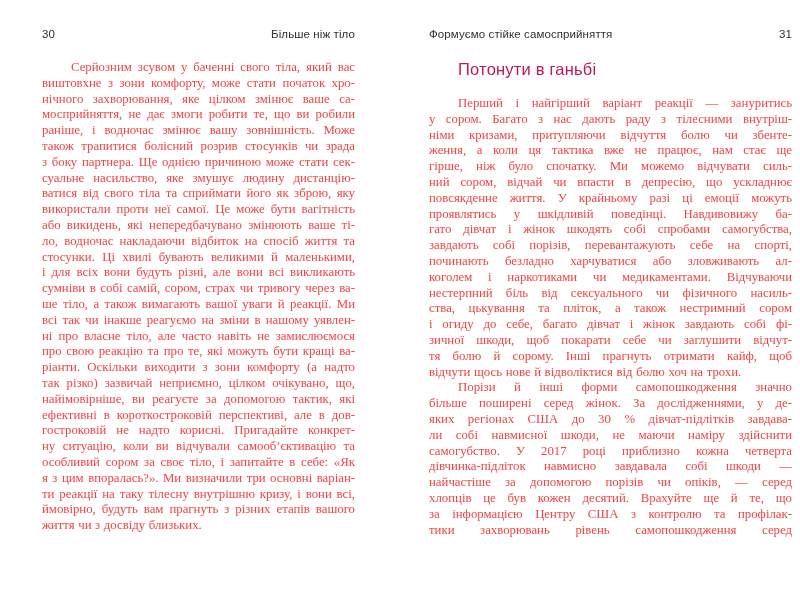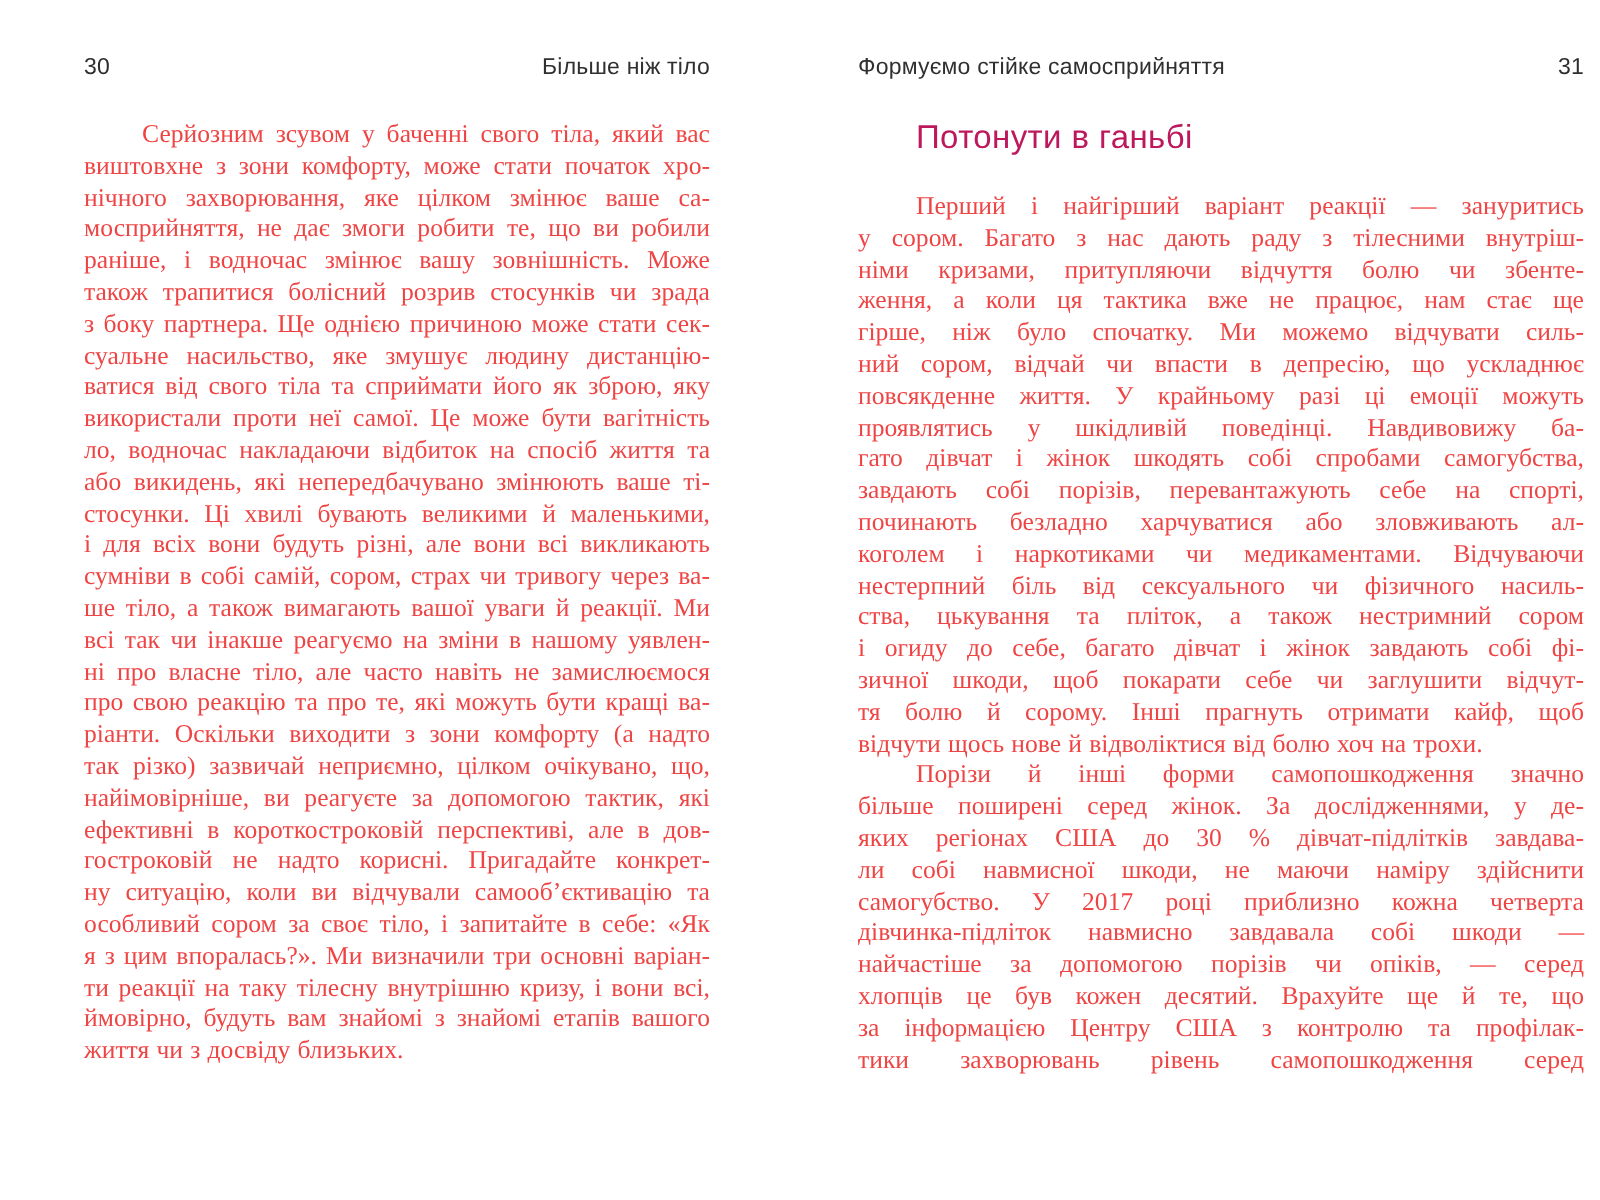--- a/index.html
+++ b/index.html
@@ -80,39 +80,39 @@
         <div class="line indent">Серйозним зсувом у баченні свого тіла, який вас</div>
         <div class="line">виштовхне з зони комфорту, може стати початок хро-</div>
         <div class="line">нічного захворювання, яке цілком змінює ваше са-</div>
         <div class="line">мосприйняття, не дає змоги робити те, що ви робили</div>
         <div class="line">раніше, і водночас змінює вашу зовнішність. Може</div>
         <div class="line">також трапитися болісний розрив стосунків чи зрада</div>
         <div class="line">з боку партнера. Ще однією причиною може стати сек-</div>
         <div class="line">суальне насильство, яке змушує людину дистанцію-</div>
         <div class="line">ватися від свого тіла та сприймати його як зброю, яку</div>
         <div class="line">використали проти неї самої. Це може бути вагітність</div>
+        <div class="line">або викидень, які непередбачувано змінюють ваше ті-</div>
         <div class="line">ло, водночас накладаючи відбиток на спосіб життя та</div>
-        <div class="line">або викидень, які непередбачувано змінюють ваше ті-</div>
         <div class="line">стосунки. Ці хвилі бувають великими й маленькими,</div>
         <div class="line">і для всіх вони будуть різні, але вони всі викликають</div>
         <div class="line">сумніви в собі самій, сором, страх чи тривогу через ва-</div>
         <div class="line">ше тіло, а також вимагають вашої уваги й реакції. Ми</div>
         <div class="line">всі так чи інакше реагуємо на зміни в нашому уявлен-</div>
         <div class="line">ні про власне тіло, але часто навіть не замислюємося</div>
         <div class="line">про свою реакцію та про те, які можуть бути кращі ва-</div>
         <div class="line">ріанти. Оскільки виходити з зони комфорту (а надто</div>
         <div class="line">так різко) зазвичай неприємно, цілком очікувано, що,</div>
         <div class="line">найімовірніше, ви реагуєте за допомогою тактик, які</div>
         <div class="line">ефективні в короткостроковій перспективі, але в дов-</div>
         <div class="line">гостроковій не надто корисні. Пригадайте конкрет-</div>
         <div class="line">ну ситуацію, коли ви відчували самооб’єктивацію та</div>
         <div class="line">особливий сором за своє тіло, і запитайте в себе: «Як</div>
         <div class="line">я з цим впоралась?». Ми визначили три основні варіан-</div>
         <div class="line">ти реакції на таку тілесну внутрішню кризу, і вони всі,</div>
-        <div class="line">ймовірно, будуть вам знайомі з знайомі етапів вашого</div>
+        <div class="line">ймовірно, будуть вам прагнуть з різних етапів вашого</div>
         <div class="line para-end">життя чи з досвіду близьких.</div>
       </div>
   </div>
 
   <div class="page right">
     <div class="running-head-row">
       <span class="running-head">Формуємо стійке самосприйняття</span>
       <span class="page-num">31</span>
     </div>
     <h2 class="section-heading">Потонути в ганьбі</h2>

